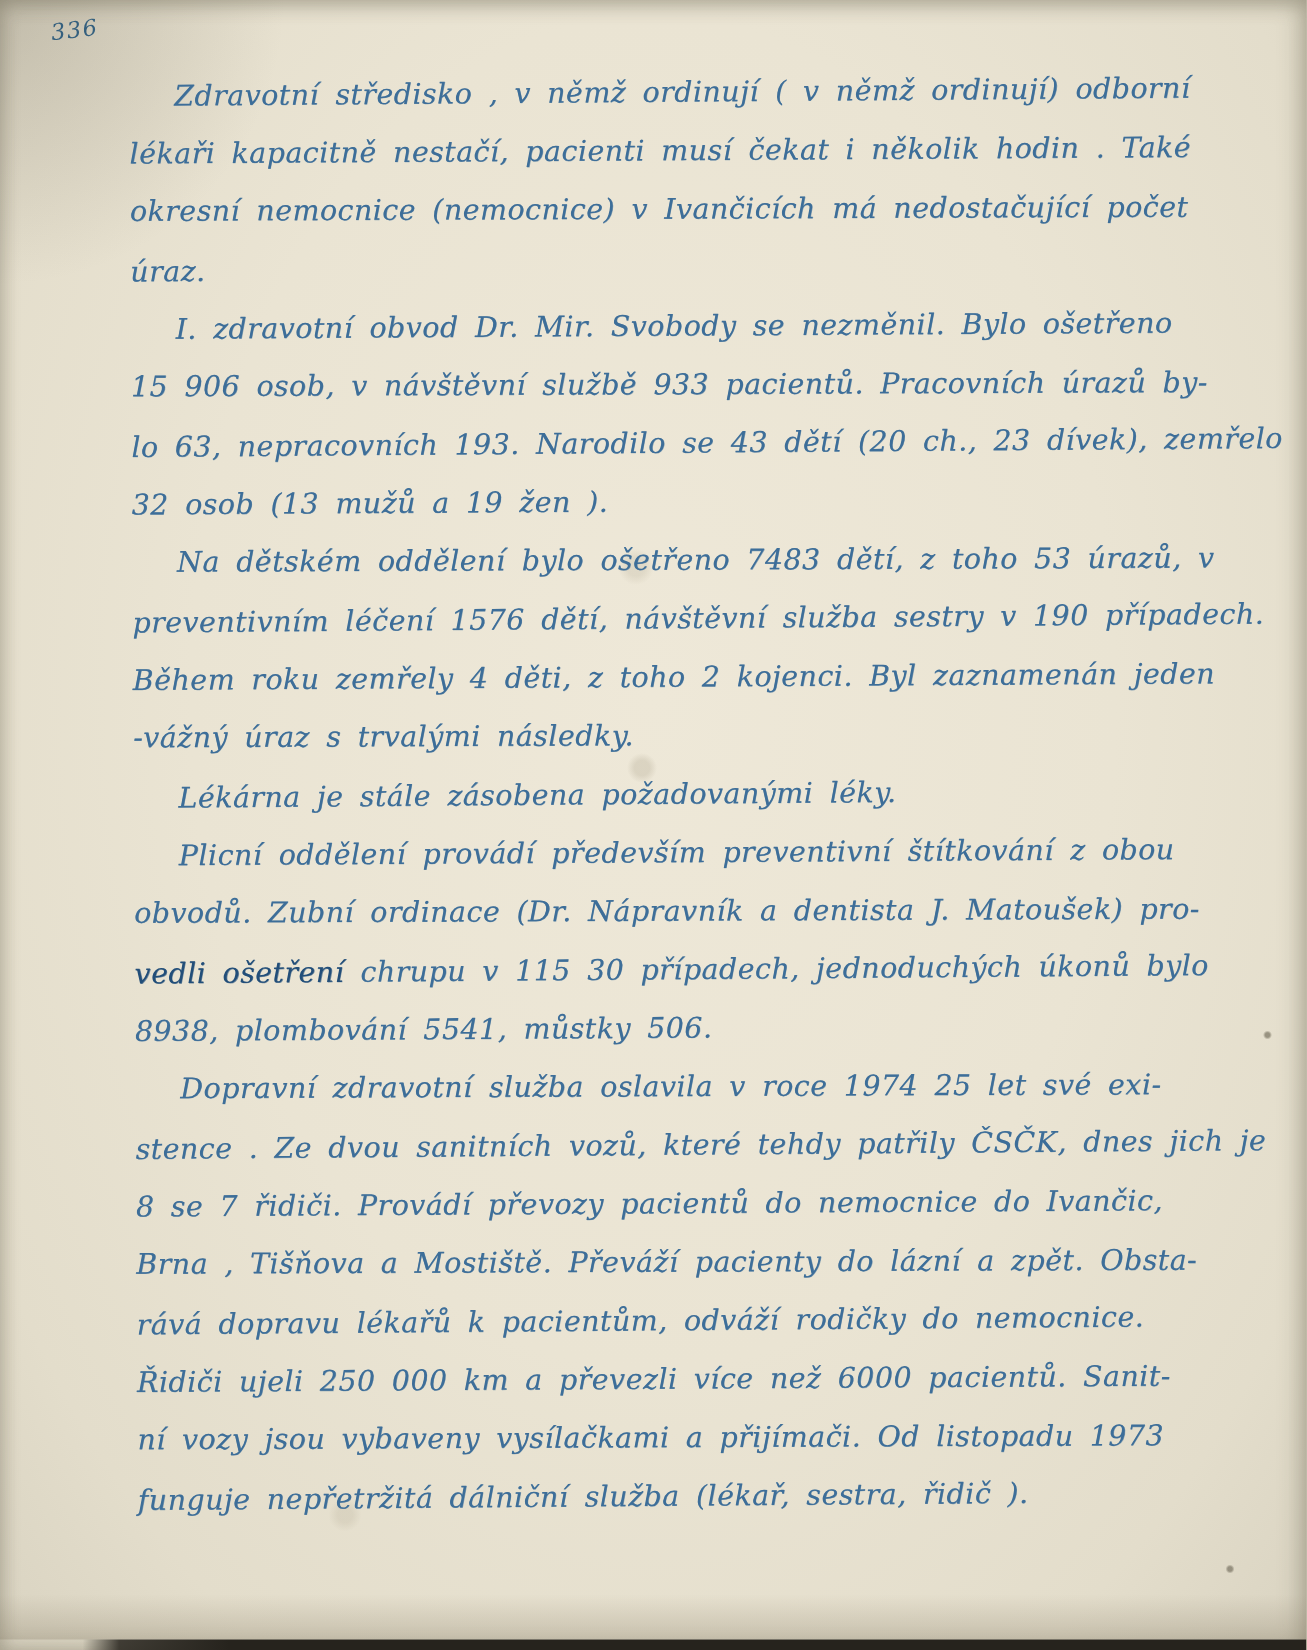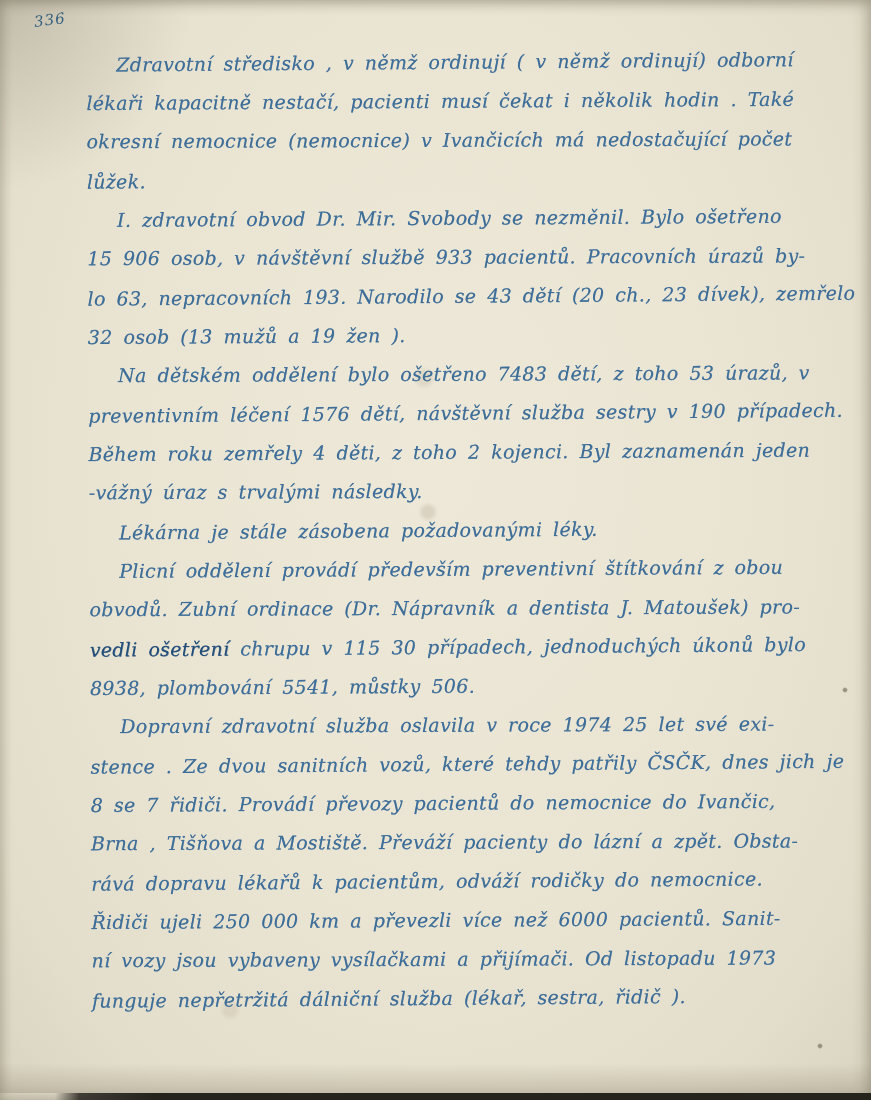--- a/index.html
+++ b/index.html
@@ -85,21 +85,21 @@
 <body>
 
 <div class="page">
 
   <div class="page-number">336</div>
 
   <div class="handwriting">
     <div class="line indent"><span>Zdravotní středisko , v němž ordinují ( v němž ordinují) odborní</span></div>
     <div class="line"><span>lékaři kapacitně nestačí, pacienti musí čekat i několik hodin . Také</span></div>
     <div class="line"><span>okresní nemocnice (nemocnice) v Ivančicích má nedostačující počet</span></div>
-    <div class="line"><span>lůžek.</span></div>
+    <div class="line"><span>úraz.</span></div>
     <div class="line indent"><span>I. zdravotní obvod Dr. Mir. Svobody se nezměnil. Bylo ošetřeno</span></div>
     <div class="line"><span>15 906 osob, v návštěvní službě 933 pacientů. Pracovních úrazů by-</span></div>
     <div class="line"><span>lo 63, nepracovních 193. Narodilo se 43 dětí (20 ch., 23 dívek), zemřelo</span></div>
     <div class="line"><span>32 osob (13 mužů a 19 žen ).</span></div>
     <div class="line indent"><span>Na dětském oddělení bylo ošetřeno 7483 dětí, z toho 53 úrazů, v</span></div>
     <div class="line"><span>preventivním léčení 1576 dětí, návštěvní služba sestry v 190 případech.</span></div>
     <div class="line"><span>Během roku zemřely 4 děti, z toho 2 kojenci. Byl zaznamenán jeden</span></div>
     <div class="line"><span>-vážný úraz s trvalými následky.</span></div>
     <div class="line indent"><span>Lékárna je stále zásobena požadovanými léky.</span></div>
     <div class="line indent"><span>Plicní oddělení provádí především preventivní štítkování z obou</span></div>

